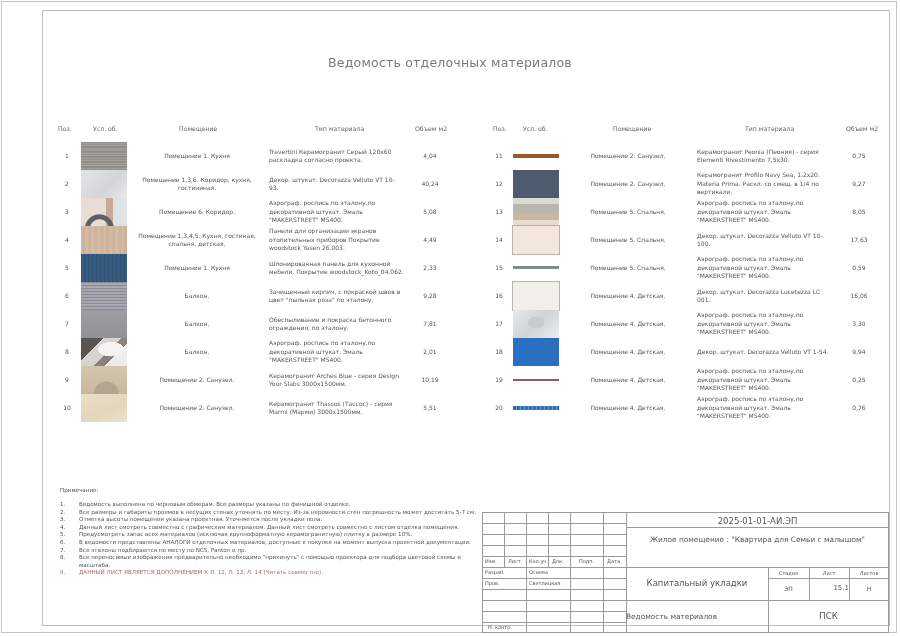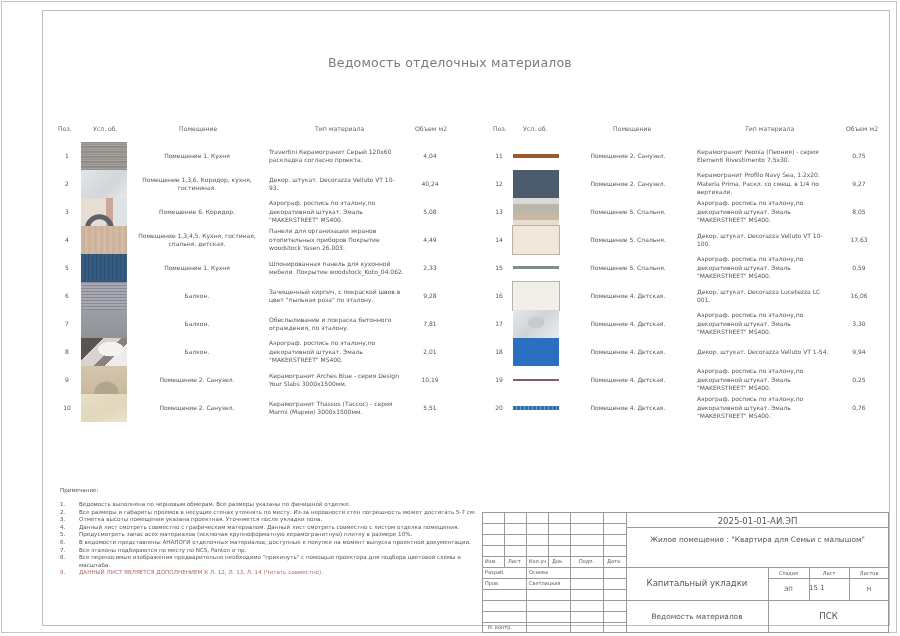--- a/index.html
+++ b/index.html
@@ -255,21 +255,21 @@
 
   <span class="txt" style="left:3px;top:57px">Разраб.</span>
   <span class="txt" style="left:47px;top:57px">Осиева</span>
   <span class="txt" style="left:3px;top:68px">Пров.</span>
   <span class="txt" style="left:47px;top:68px">Светлицкая</span>
   <span class="txt" style="left:6px;top:112px">Н. контр.</span>
 
   <span class="txt big" style="left:144px;width:263px;top:4px;text-align:center">2025-01-01-АИ.ЭП</span>
   <span class="txt mid" style="left:144px;width:263px;top:23px;text-align:center">Жилое помещение : "Квартира для Семьи с малышом"</span>
   <span class="txt big" style="left:144px;width:142px;top:66px;text-align:center">Капитальный укладки</span>
-  <span class="txt mid" style="left:144px;width:142px;top:100px;text-align:center">Ведомость материалов</span>
+  <span class="txt mid" style="left:144px;width:142px;top:100px;text-align:left">Ведомость материалов</span>
   <span class="txt" style="left:286px;width:41px;top:58px;text-align:center">Стадия</span>
   <span class="txt" style="left:327px;width:40px;top:58px;text-align:center">Лист</span>
   <span class="txt" style="left:367px;width:40px;top:58px;text-align:center">Листов</span>
   <span class="txt" style="left:286px;width:41px;top:73px;text-align:center;font-size:6px">ЭП</span>
-  <span class="txt" style="left:327px;width:40px;top:72px;text-align:left;font-size:7px">15.1</span>
+  <span class="txt" style="left:327px;width:40px;top:72px;text-align:right;font-size:7px">15.1</span>
   <span class="txt" style="left:367px;width:40px;top:73px;text-align:center;font-size:6px">Н</span>
   <span class="txt big" style="left:286px;width:121px;top:99px;text-align:center">ПСК</span>
 </div>
 
 </body></html>

